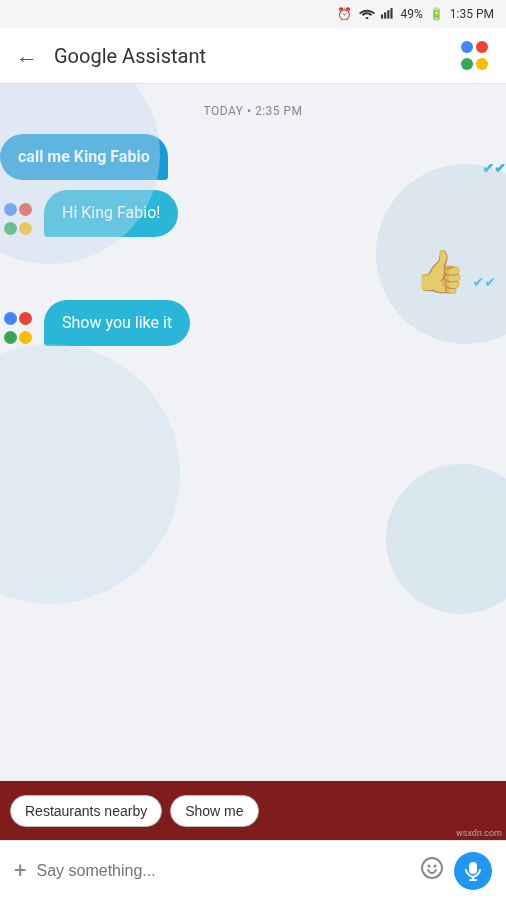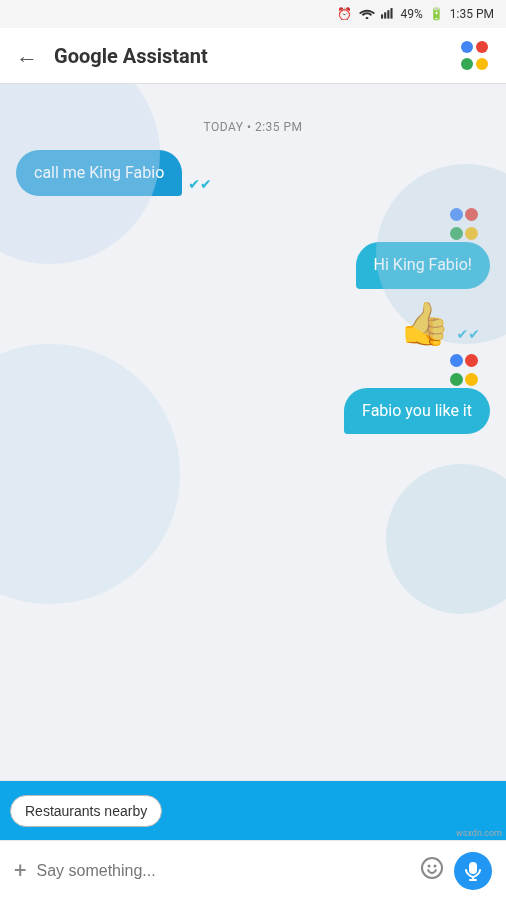--- a/index.html
+++ b/index.html
@@ -34,21 +34,21 @@
       display: flex;
       align-items: center;
       padding: 0 16px;
       border-bottom: 1px solid #e0e0e0;
       gap: 16px;
     }
 
     .header-title {
       font-size: 20px;
       color: #333;
-      font-weight: 700;
+      font-weight: 400;
       flex: 1;
     }
 
     .back-button {
       font-size: 22px;
       color: #555;
       cursor: pointer;
     }
 
     
@@ -67,21 +67,20 @@
       height: 12px;
       border-radius: 50%;
     }
 
     
     .chat-area {
       background: #f0f2f5;
       height: calc(900px - 28px - 56px - 60px - 60px);
       overflow-y: auto;
       position: relative;
-      padding: 16px;
     }
 
     
     .bg-circles {
       position: absolute;
       top: 0; left: 0; right: 0; bottom: 0;
       overflow: hidden;
       pointer-events: none;
     }
 
@@ -100,26 +99,26 @@
     }
 
     
     .message-row {
       display: flex;
       margin-bottom: 10px;
       align-items: flex-end;
     }
 
     .message-row.user {
-      justify-content: flex-start;
+      justify-content: space-between;
+      font-weight: bold;
     }
 
     .message-row.assistant {
       justify-content: flex-start;
-      flex-direction: column;
     }
 
     .bubble {
       max-width: 75%;
       padding: 12px 18px;
       border-radius: 24px;
       font-size: 16px;
       line-height: 1.4;
     }
 
@@ -176,21 +175,21 @@
     .double-check {
       font-size: 14px;
       color: #29b6d8;
       margin-left: 6px;
       align-self: flex-end;
       margin-bottom: 6px;
     }
 
     
     .suggestions-area {
-      background: #0ea5e9;
+      background: #7f1d1d;
       height: 60px;
       display: flex;
       align-items: center;
       padding: 0 10px;
       gap: 8px;
       overflow: hidden;
       border-top: 1px solid #e8e8e8;
     }
 
     .chip {
@@ -327,26 +326,27 @@
     <span class="double-check">✔✔</span>
   </div>
 
   <div class="message-row assistant">
     <div class="assistant-avatar">
       <div class="avatar-dot" style="background:#4285F4;"></div>
       <div class="avatar-dot" style="background:#EA4335;"></div>
       <div class="avatar-dot" style="background:#34A853;"></div>
       <div class="avatar-dot" style="background:#FBBC05;"></div>
     </div>
-    <div class="bubble assistant">Fabio you like it</div>
+    <div class="bubble assistant">Show you like it</div>
   </div>
 </div>
 
 <div class="suggestions-area">
   <button class="chip">Restaurants nearby</button>
+  <button class="chip">Show me</button>
 </div>
 
 <div class="input-bar">
   <span class="plus-btn">+</span>
   <input class="input-field" type="text" placeholder="Say something..." style="">
   <span class="emoji-btn">
     <svg width="24" height="24" viewBox="0 0 24 24" fill="none">
       <circle cx="12" cy="12" r="10" stroke="#888" stroke-width="2"></circle>
       <circle cx="9" cy="10" r="1.5" fill="#888"></circle>
       <circle cx="15" cy="10" r="1.5" fill="#888"></circle>

